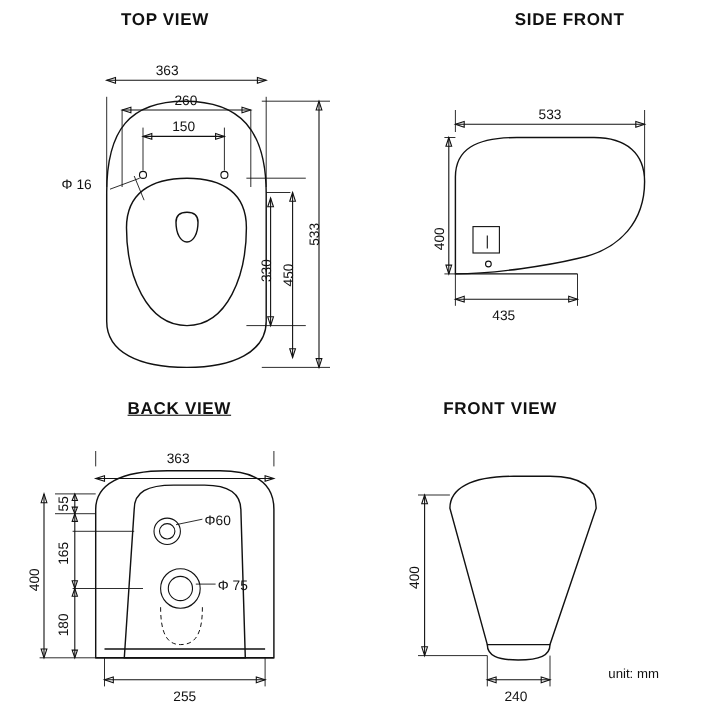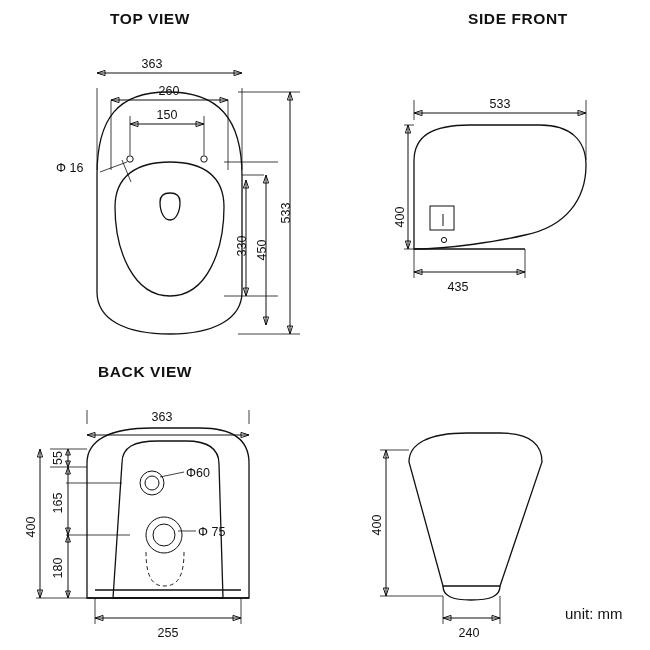--- a/index.html
+++ b/index.html
@@ -24,27 +24,27 @@
   .view-title {
     position: absolute;
     font-size: 15.5px;
     font-weight: bold;
     letter-spacing: 0.6px;
     color: #111111;
     white-space: nowrap;
   }
   #title-top      { left: 110px; top: 10px; }
   #title-side     { left: 468px; top: 10px; }
-  #title-back     { left: 98px; top: 363px; }
+  #title-back     { left: 116px; top: 363px; text-decoration: underline; }
   #title-front    { left: 403px; top: 363px; }
   #unit-note {
     position: absolute;
-    left: 565px;
+    left: 553px;
     top: 605px;
-    font-size: 15px;
+    font-size: 12px;
     color: #111111;
     white-space: nowrap;
   }
   svg { position: absolute; left: 0; top: 0; }
   .ln   { stroke: #111111; stroke-width: 1; fill: none; }
   .thin { stroke: #111111; stroke-width: 0.8; fill: none; }
   .body-ln { stroke: #111111; stroke-width: 1.3; fill: none; }
   .dash { stroke: #111111; stroke-width: 0.9; fill: none; stroke-dasharray: 4 3; }
   .dim-txt {
     font-family: "Liberation Sans", sans-serif;
@@ -58,20 +58,21 @@
   }
 </style>
 </head>
 <body>
 
 <div id="sheet">
 
   <div class="view-title" id="title-top">TOP VIEW</div>
   <div class="view-title" id="title-side">SIDE FRONT</div>
   <div class="view-title" id="title-back">BACK VIEW</div>
+  <div class="view-title" id="title-front">FRONT  VIEW</div>
 
   <div id="unit-note">unit: mm</div>
 
   <svg width="650" height="650" viewBox="0 0 650 650">
 
     <g>
 
       <path class="body-ln" d="M 97,175
               C 97,118 118,92 168,92
               C 218,92 242,118 242,176

